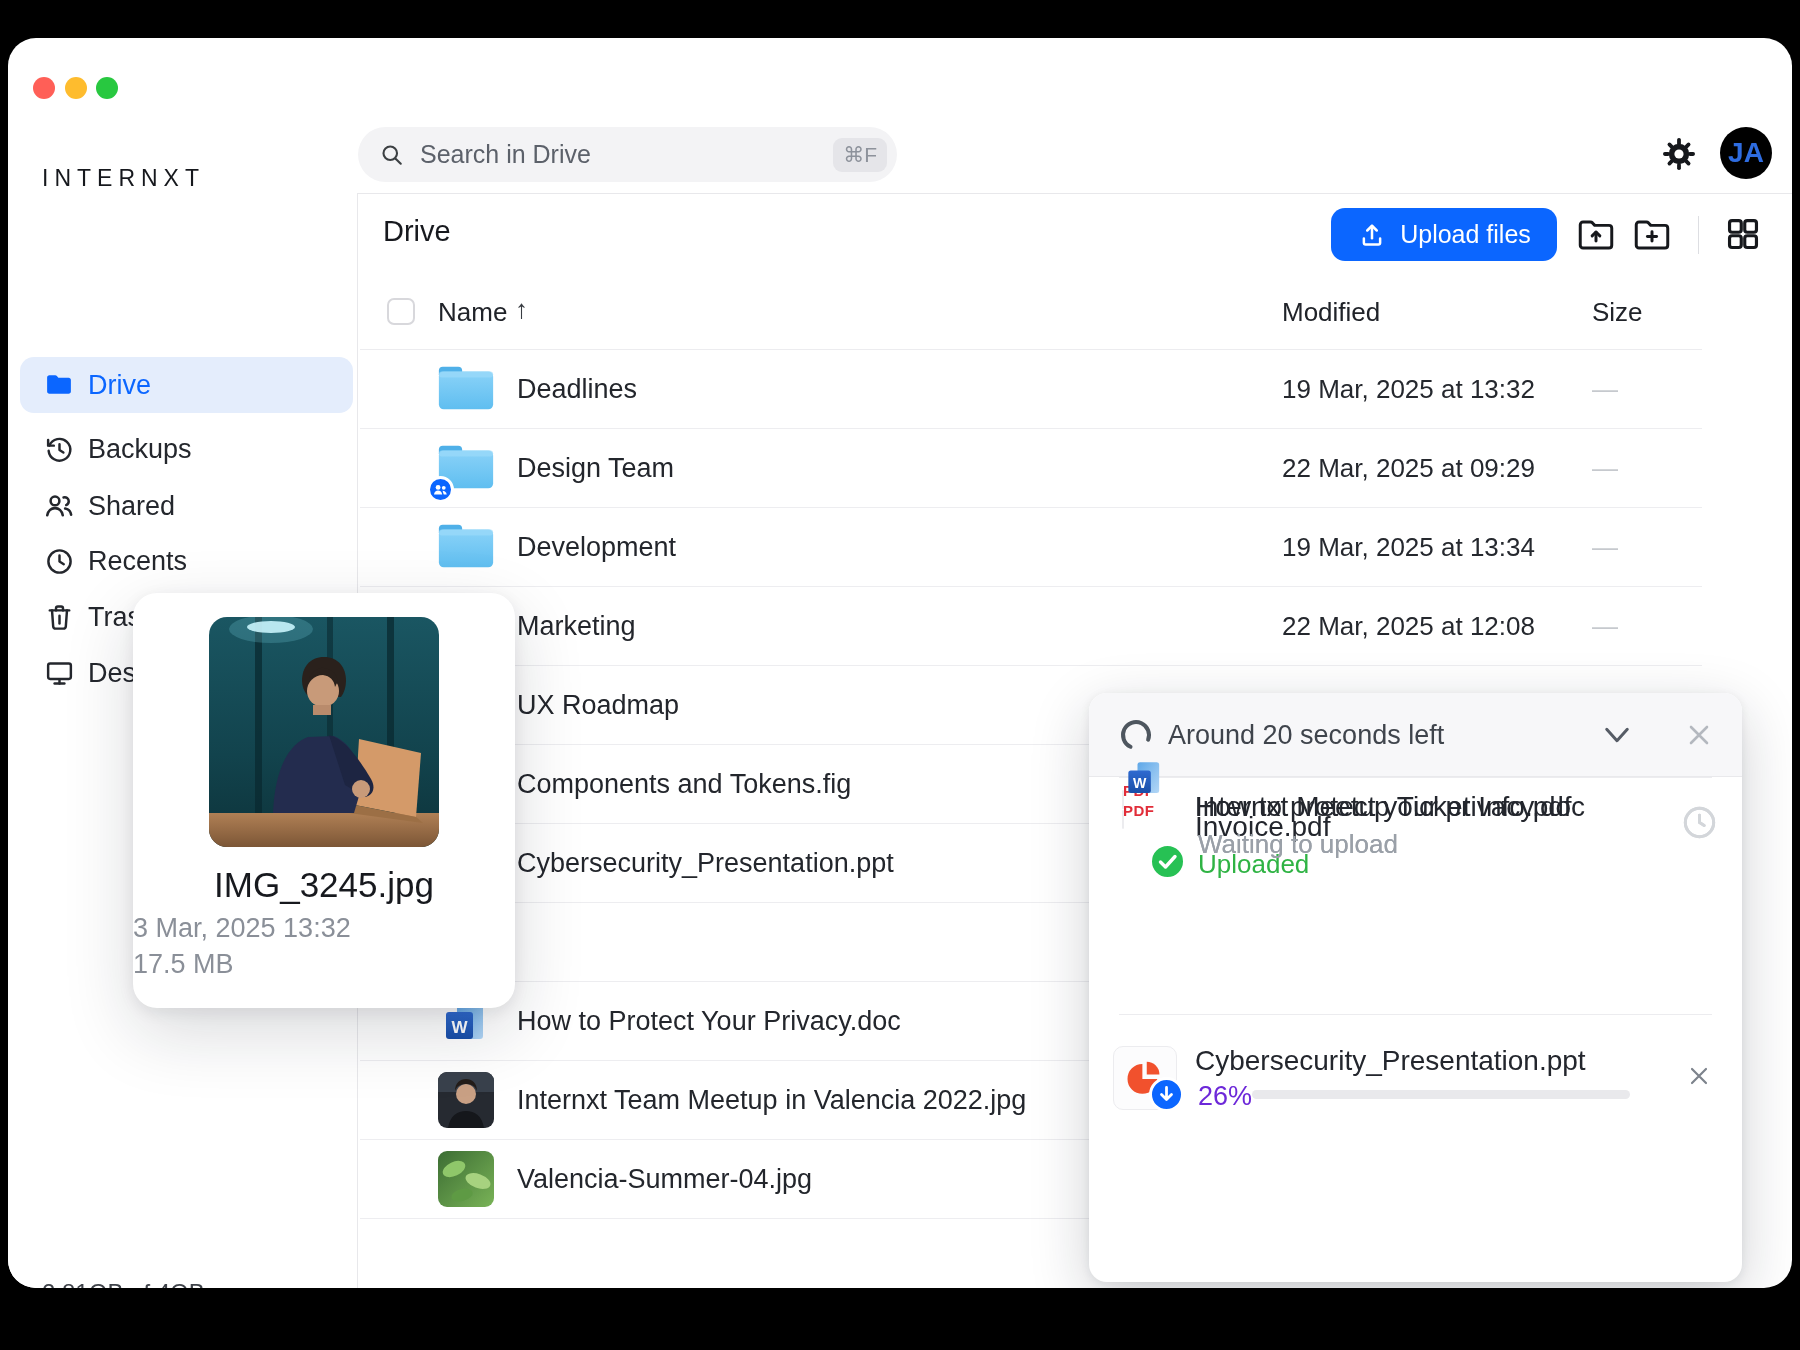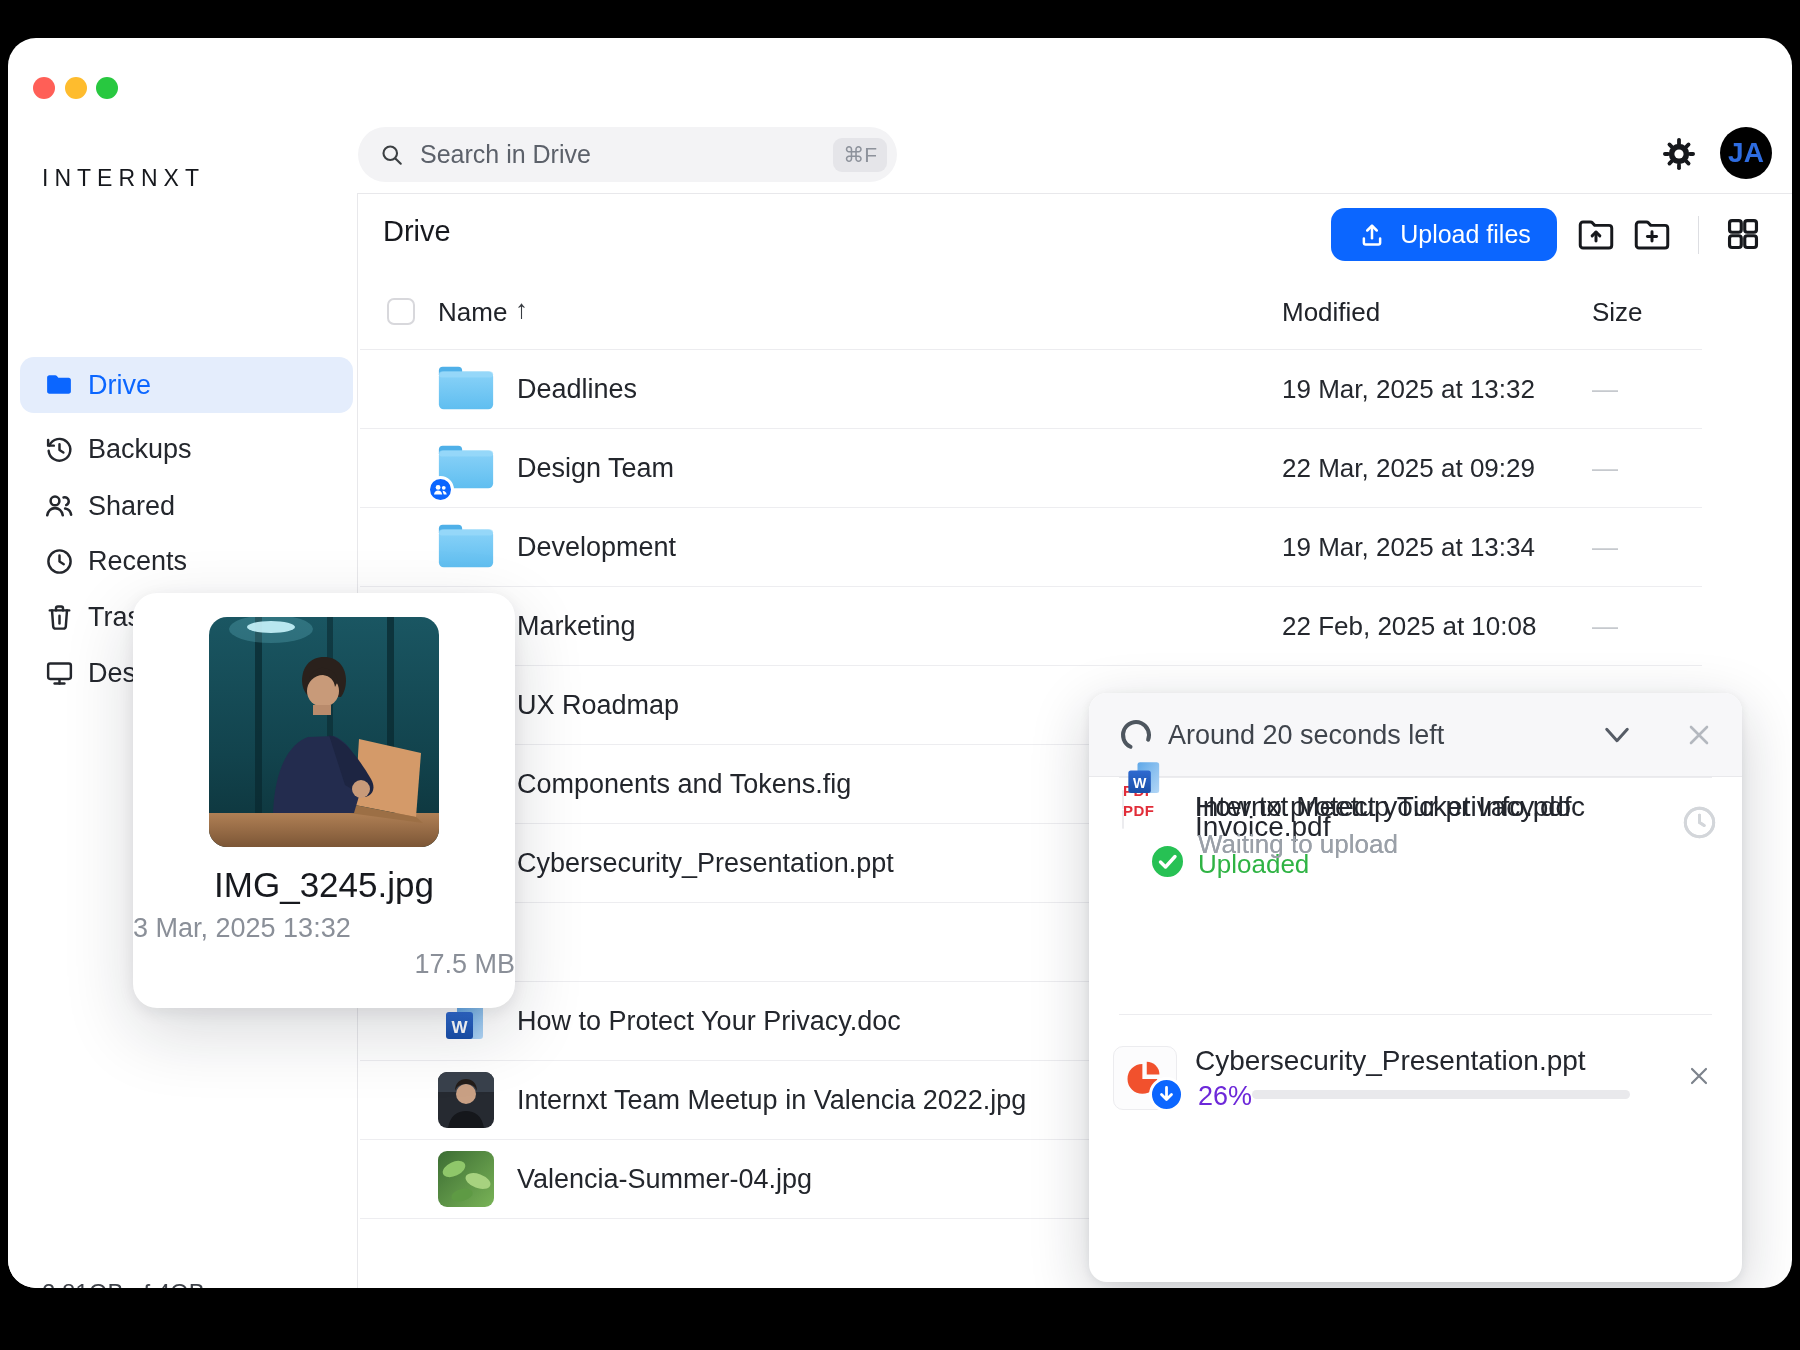--- a/index.html
+++ b/index.html
@@ -55,21 +55,21 @@
   .row-size { position:absolute; left:1232px; top:50%; transform:translateY(-50%); font-size:26px; color:#c6c9ce; }
   .shared-badge { position:absolute; left:-8px; bottom:-7px; width:27px; height:27px; border-radius:50%; background:#0b66ff; border:3px solid #fff; display:flex; align-items:center; justify-content:center; }
   .tile-generic { width:50px; height:60px; background:#f6f6f8; border:1px solid #ececef; border-radius:7px; }
   .thumb { width:56px; height:56px; border-radius:9px; overflow:hidden; }
 
   
   .preview-card { position:absolute; left:125px; top:555px; width:382px; height:415px; background:#fff; border-radius:24px; box-shadow:0 24px 70px rgba(20,24,40,.16), 0 4px 16px rgba(20,24,40,.08); z-index:5; }
   .preview-photo { position:absolute; left:76px; top:24px; width:230px; height:230px; border-radius:18px; overflow:hidden; }
   .pv-name { position:absolute; left:0; right:0; top:272px; text-align:center; font-size:35px; color:#17191e; }
   .pv-date { position:absolute; left:0; right:0; top:320px; text-align:left; font-size:27px; color:#8a8f98; }
-  .pv-size { position:absolute; left:0; right:0; top:356px; text-align:right; font-size:27px; color:#8a8f98; }
+  .pv-size { position:absolute; left:0; right:0; top:356px; text-align:left; font-size:27px; color:#8a8f98; }
 
   
   .toast { position:absolute; left:1081px; top:655px; width:653px; height:589px; background:#fff; border-radius:18px; box-shadow:0 18px 60px rgba(20,24,40,.20), 0 2px 10px rgba(20,24,40,.08); z-index:6; overflow:hidden; }
   .toast-head { position:relative; height:84px; background:#f7f7f9; border-bottom:1px solid #e9e9ec; }
   .spin { position:absolute; left:29px; top:24px; width:36px; height:36px; }
   .toast-title { position:absolute; left:79px; top:0; line-height:84px; font-size:27px; font-weight:500; color:#3f444c; }
   .t-chevron { position:absolute; left:512px; top:28px; width:32px; height:28px; cursor:pointer; }
   .t-close { position:absolute; left:594px; top:26px; width:32px; height:32px; cursor:pointer; }
   .t-item { position:absolute; left:0; right:0; height:100px; }
   .t-item:nth-of-type(1){ top:104px; } .t-item:nth-of-type(2){ top:222px; }
@@ -310,21 +310,21 @@
       <stop offset="0" stop-color="#8ad2f8"></stop>
                     <stop offset="1" stop-color="#5fbef0"></stop>
     </linearGradient>
                 </defs>
     <rect x="4" y="3" width="24" height="12" rx="4" fill="#4fb0e8"></rect>
     <rect x="4" y="8" width="56" height="39" rx="5" fill="url(#fg)"></rect>
     <rect x="4" y="8" width="56" height="6" rx="3" fill="#9bdafa" opacity=".7"></rect>
   </svg>
             </span>
     <span class="row-name">Marketing</span>
-    <span class="row-modified">22 Feb, 2025 at 10:08</span>
+    <span class="row-modified">22 Mar, 2025 at 12:08</span>
     <span class="row-size">—</span>
   </div>
           <div class="row">
     <span class="row-icon">
               <svg width="62" height="52" viewBox="0 0 64 52">
     <defs>
                   <linearGradient id="fg" x1="0" y1="0" x2="0" y2="1">
       <stop offset="0" stop-color="#8ad2f8"></stop>
                     <stop offset="1" stop-color="#5fbef0"></stop>
     </linearGradient>

